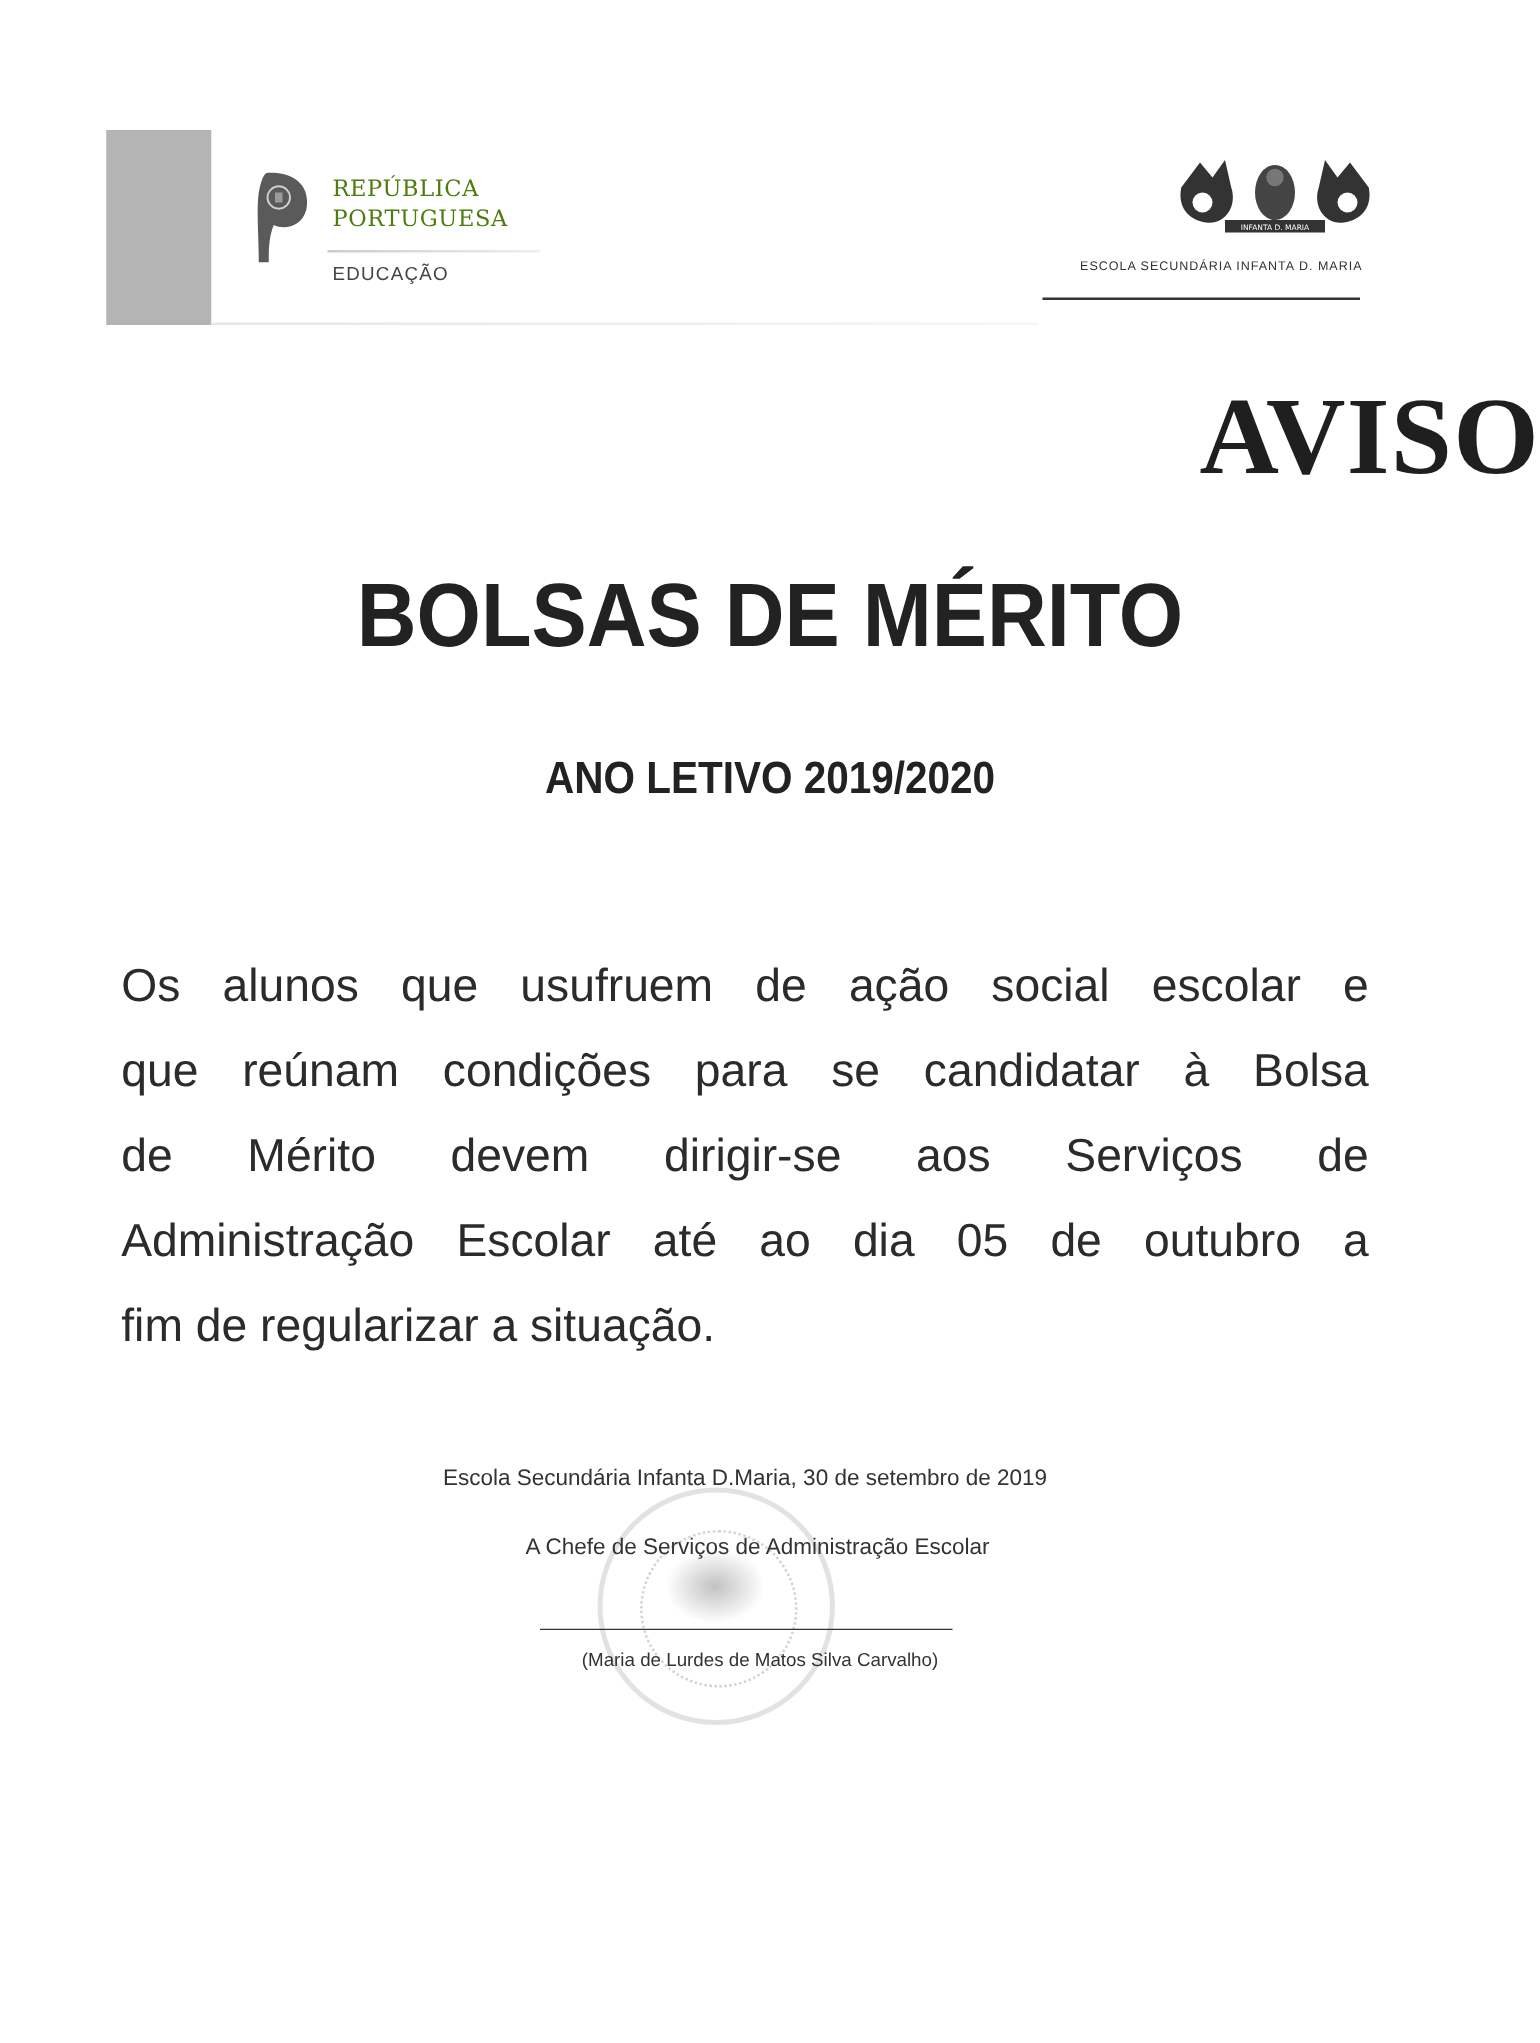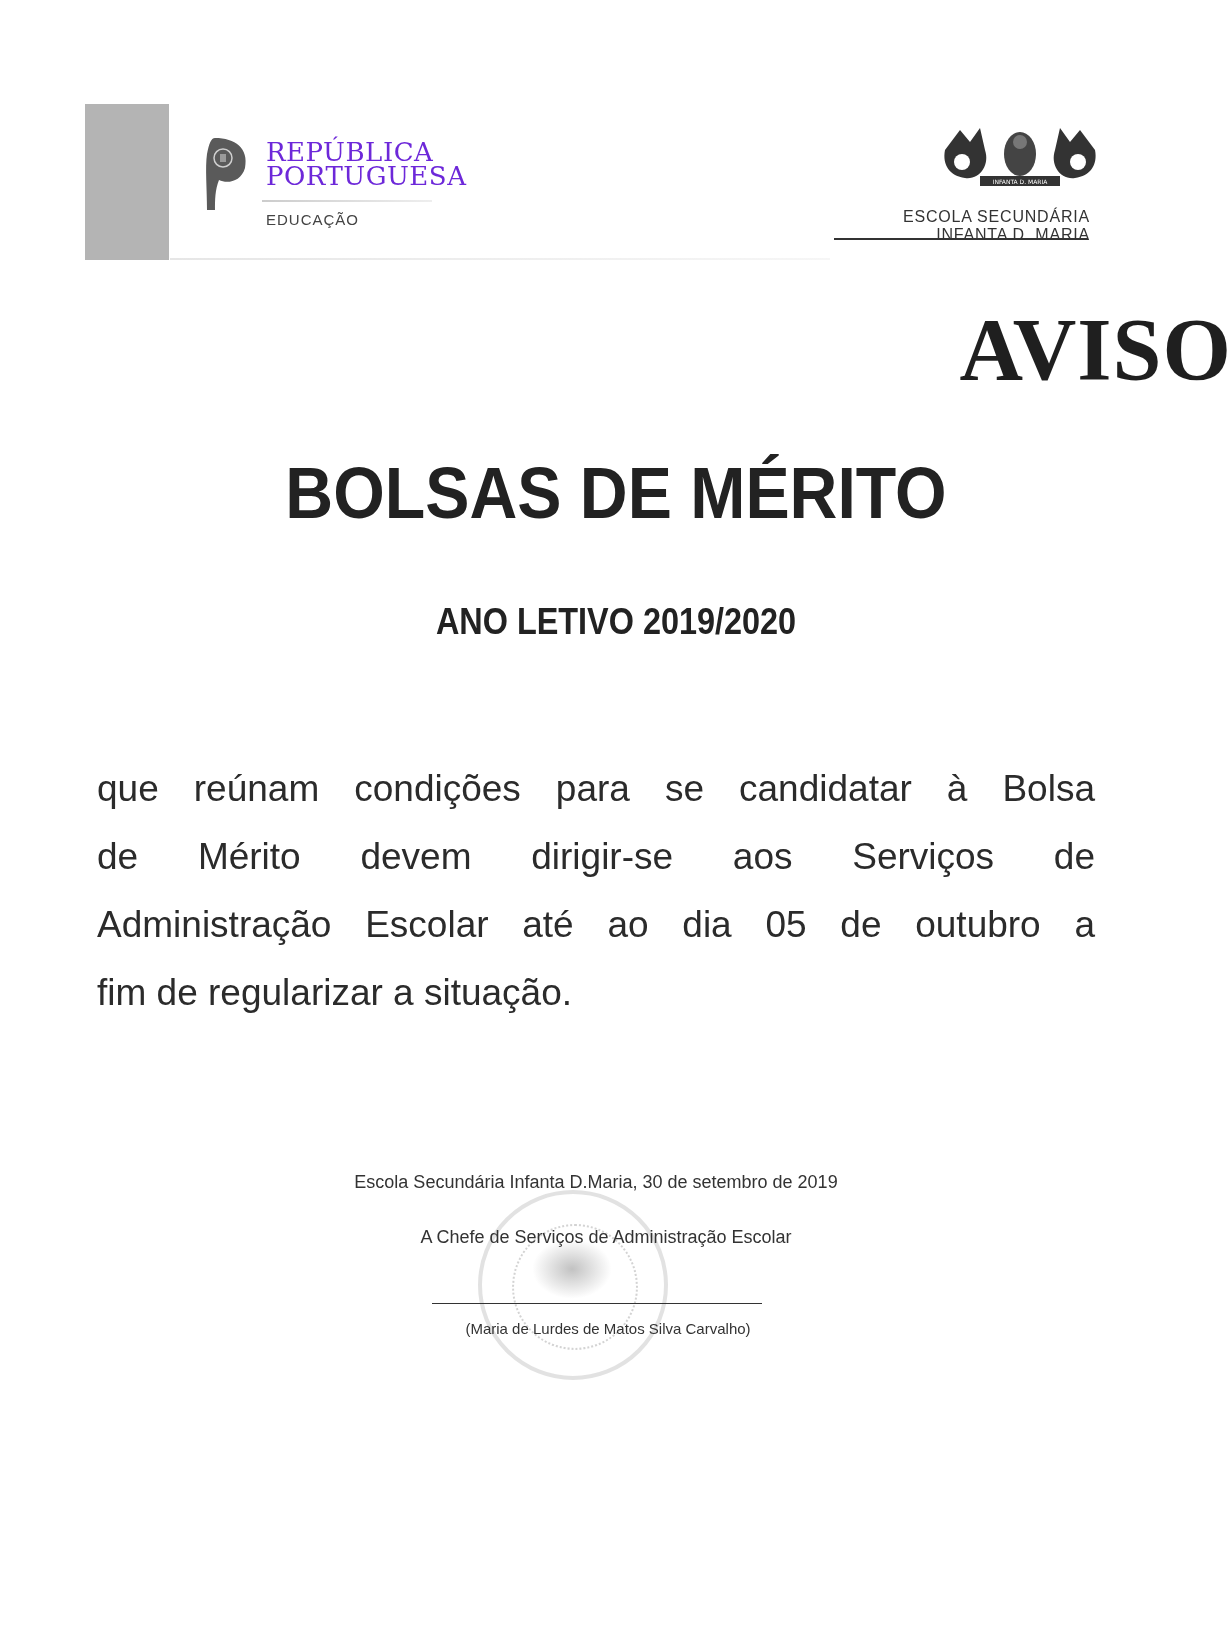--- a/index.html
+++ b/index.html
@@ -12,35 +12,35 @@
     position: absolute; left: 85px; top: 104px; width: 84px; height: 156px;
     background: #b4b4b4;
   }
   .header-fade {
     position: absolute; left: 170px; top: 258px; width: 660px; height: 2px;
     background: linear-gradient(to right, #e6e6e6, #f6f6f6);
   }
   .rp-logo { position: absolute; left: 205px; top: 138px; width: 44px; height: 72px; }
   .rp-title {
     position: absolute; left: 266px; top: 140px;
-    font-family: "DejaVu Serif", serif; font-size: 26px; line-height: 24px;
-    color: #6d28d9; letter-spacing: 0.5px;
+    font-family: "DejaVu Serif", serif; font-size: 18px; line-height: 24px;
+    color: #4d7c0f; letter-spacing: 0.5px;
   }
   .rp-rule {
     position: absolute; left: 262px; top: 200px; width: 170px; height: 2px;
     background: linear-gradient(to right, #ccc, #eee);
   }
   .rp-sub {
     position: absolute; left: 266px; top: 211px; font-size: 15px;
     color: #444; letter-spacing: 1px;
   }
   .school-crest { position: absolute; left: 940px; top: 120px; width: 160px; height: 80px; }
   .school-name {
     position: absolute; left: 830px; top: 208px; width: 260px; text-align: right;
-    font-size: 16px; color: #333; letter-spacing: 0.8px;
+    font-size: 10px; color: #333; letter-spacing: 0.8px;
   }
   .school-rule {
     position: absolute; left: 834px; top: 238px; width: 254px; height: 2px; background: #333;
   }
   .title-aviso {
     position: absolute; left: 0; width: 100%; top: 300px; text-align: right;
     font-family: "Liberation Serif", serif; font-weight: bold; font-size: 88px;
     line-height: 100px; color: #1f1f1f; letter-spacing: 1px;
   }
   .title-bolsas {
@@ -116,20 +116,21 @@
   <text x="80" y="64" font-size="6" fill="#fff" text-anchor="middle" font-family="DejaVu Sans, sans-serif">INFANTA D. MARIA</text>
 </svg>
 <div class="school-name">ESCOLA SECUNDÁRIA INFANTA D. MARIA</div>
 <div class="school-rule"></div>
 
 <div class="title-aviso">AVISO</div>
 <div class="title-bolsas">BOLSAS DE MÉRITO</div>
 <div class="subtitle">ANO LETIVO 2019/2020</div>
 
 <div class="body-text">
+  <span class="line">Os alunos que usufruem de ação social escolar e</span>
   <span class="line">que reúnam condições para se candidatar à Bolsa</span>
   <span class="line">de Mérito devem dirigir-se aos Serviços de</span>
   <span class="line">Administração Escolar até ao dia 05 de outubro a</span>
   <span class="line last">fim de regularizar a situação.</span>
 </div>
 
 <div class="stamp">
   <div class="stamp-inner"></div>
   <div class="stamp-blot"></div>
 </div>

